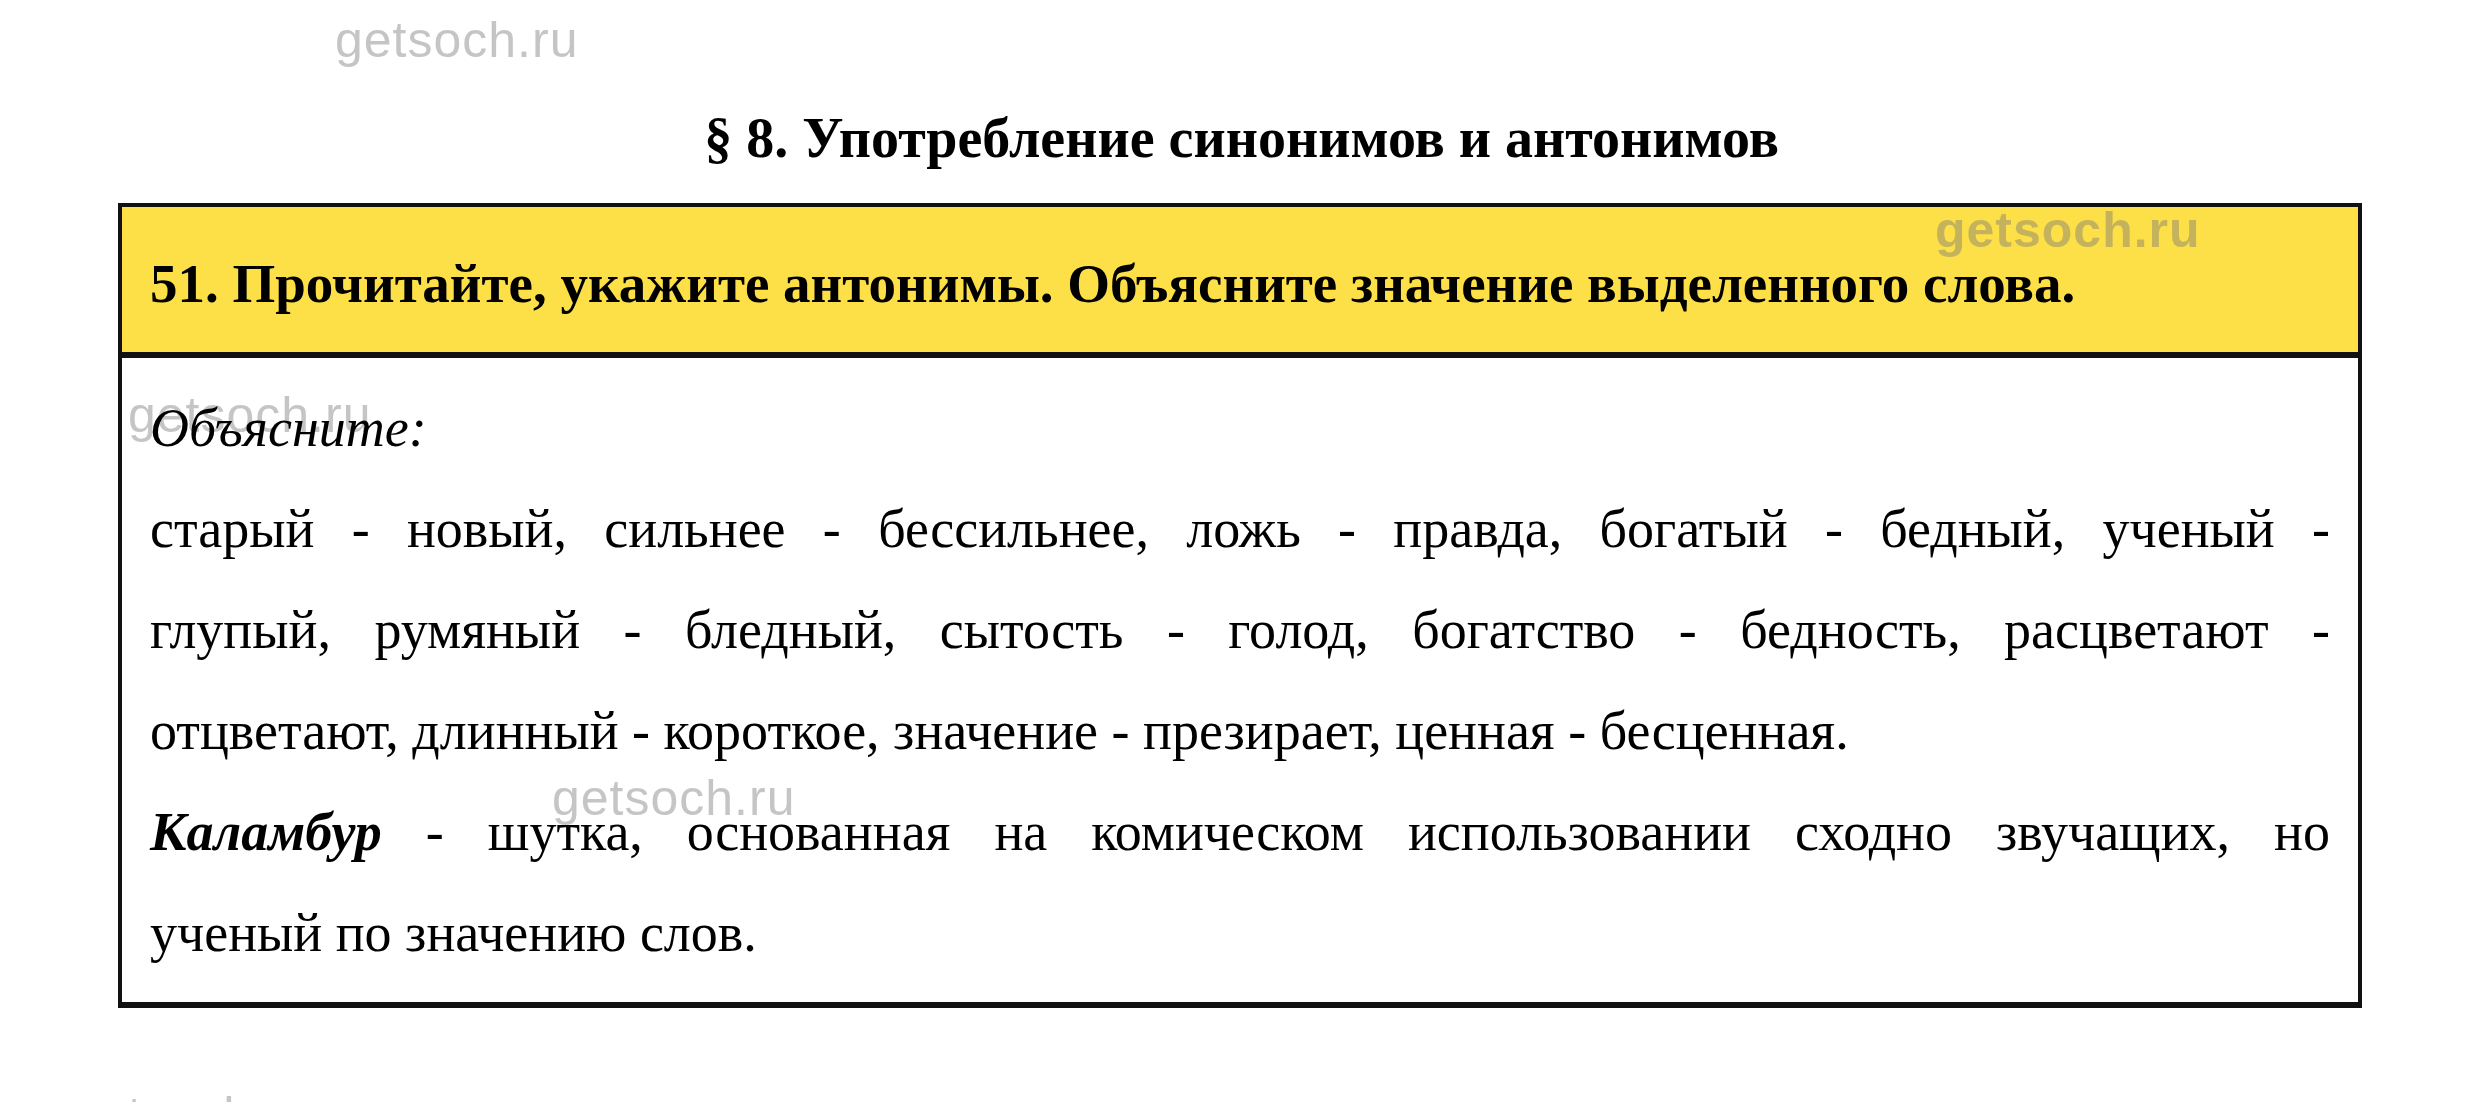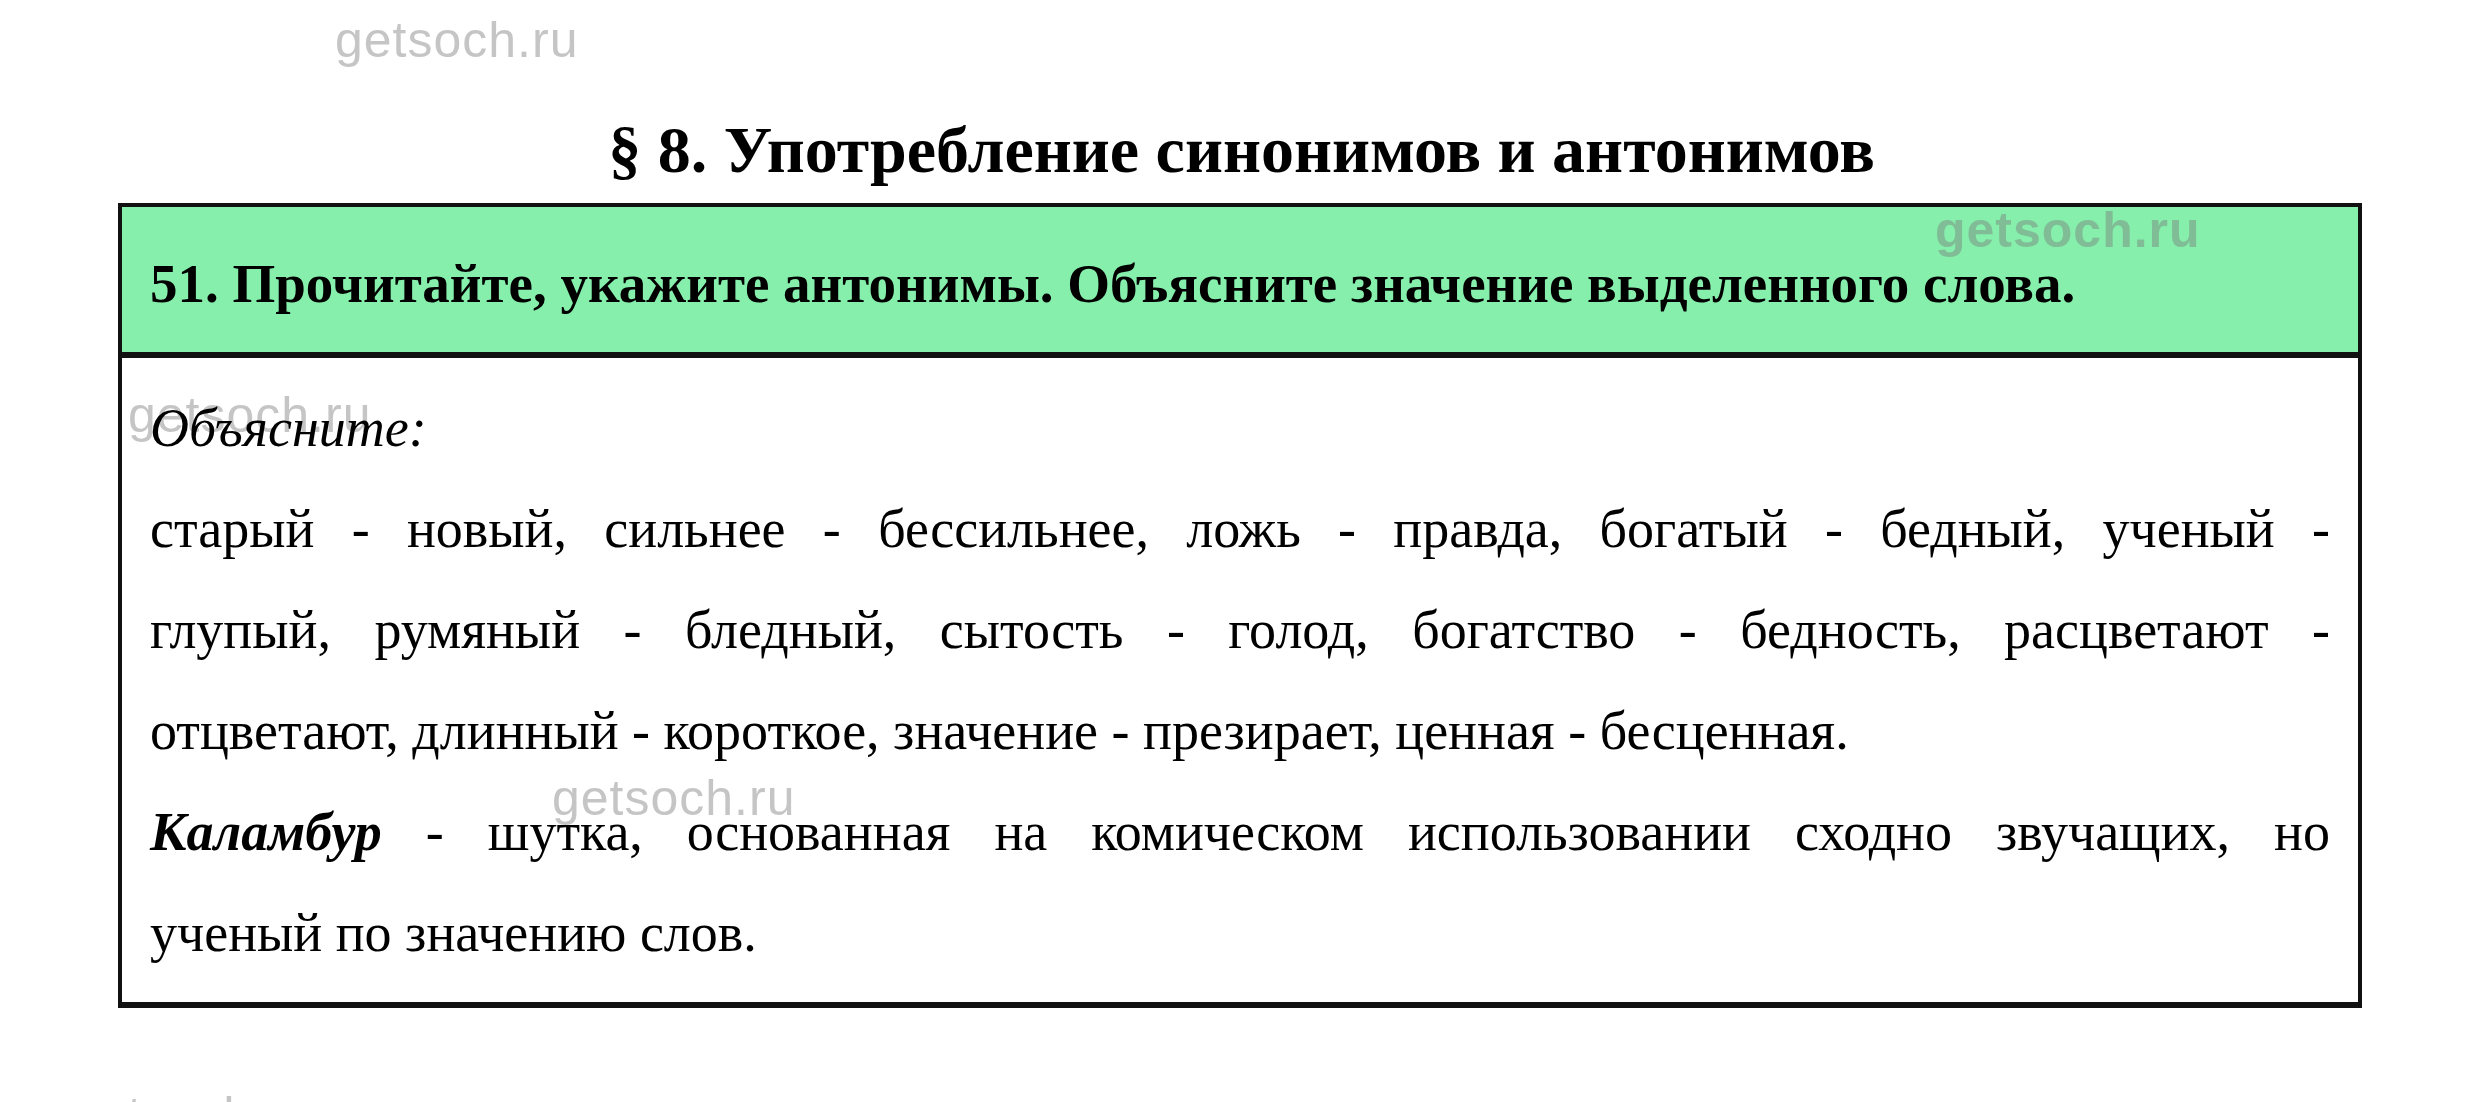--- a/index.html
+++ b/index.html
@@ -30,21 +30,21 @@
   }
   .wm-top-left    { left: 335px;  top: 15px; }
   .wm-bottom-left { left: 70px;   top: 1090px; }
 
   
   .page-heading {
     position: absolute;
     left: 0; right: 0;
     top: 70px;
     text-align: center;
-    font-size: 66px;
+    font-size: 56px;
     font-weight: bold;
     line-height: 1.1;
     z-index: 2;
   }
 
   
   .task-box {
     position: absolute;
     left: 118px;
     top: 203px;
@@ -53,21 +53,21 @@
     box-sizing: border-box;
     border: 4px solid #111111;
     border-bottom-width: 6px;
     background: #ffffff;
     z-index: 2;
   }
   .task-header {
     position: relative;
     box-sizing: border-box;
     height: 151px;
-    background: #86efac;
+    background: #fde047;
     border-bottom: 6px solid #111111;
     display: flex;
     align-items: center;
     padding: 8px 28px 0 28px;
     font-size: 55px;
     font-weight: bold;
     line-height: 1.15;
   }
   .task-header .watermark {
     left: 1813px;

